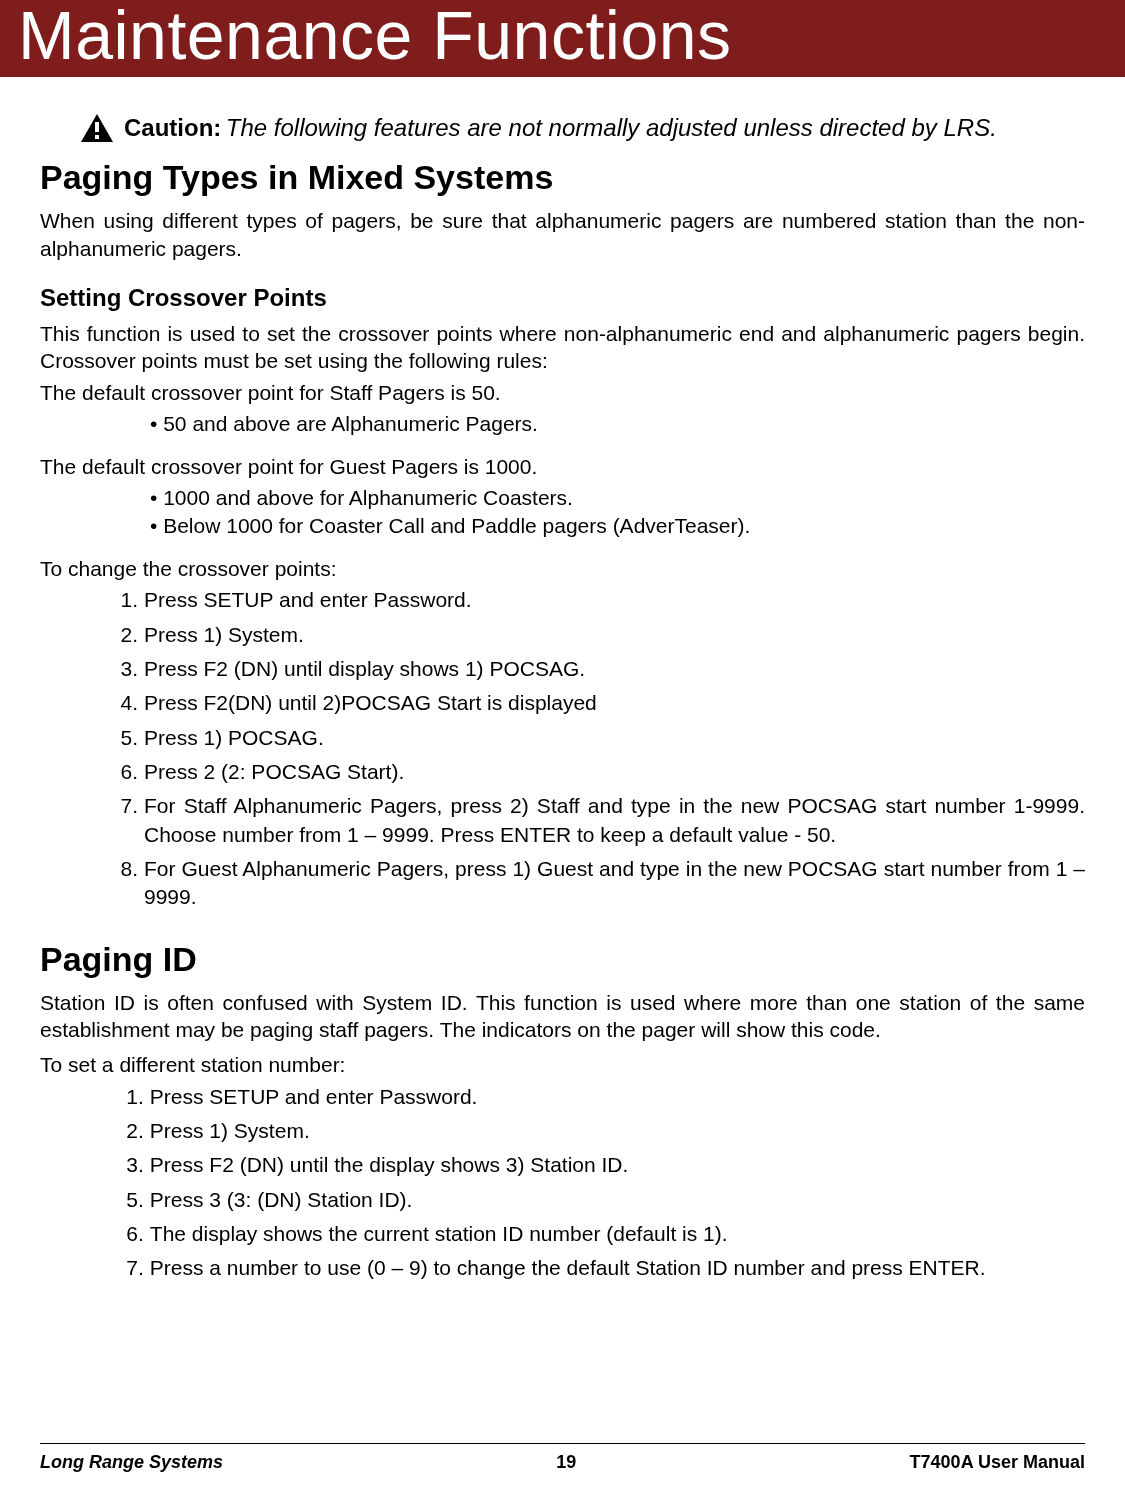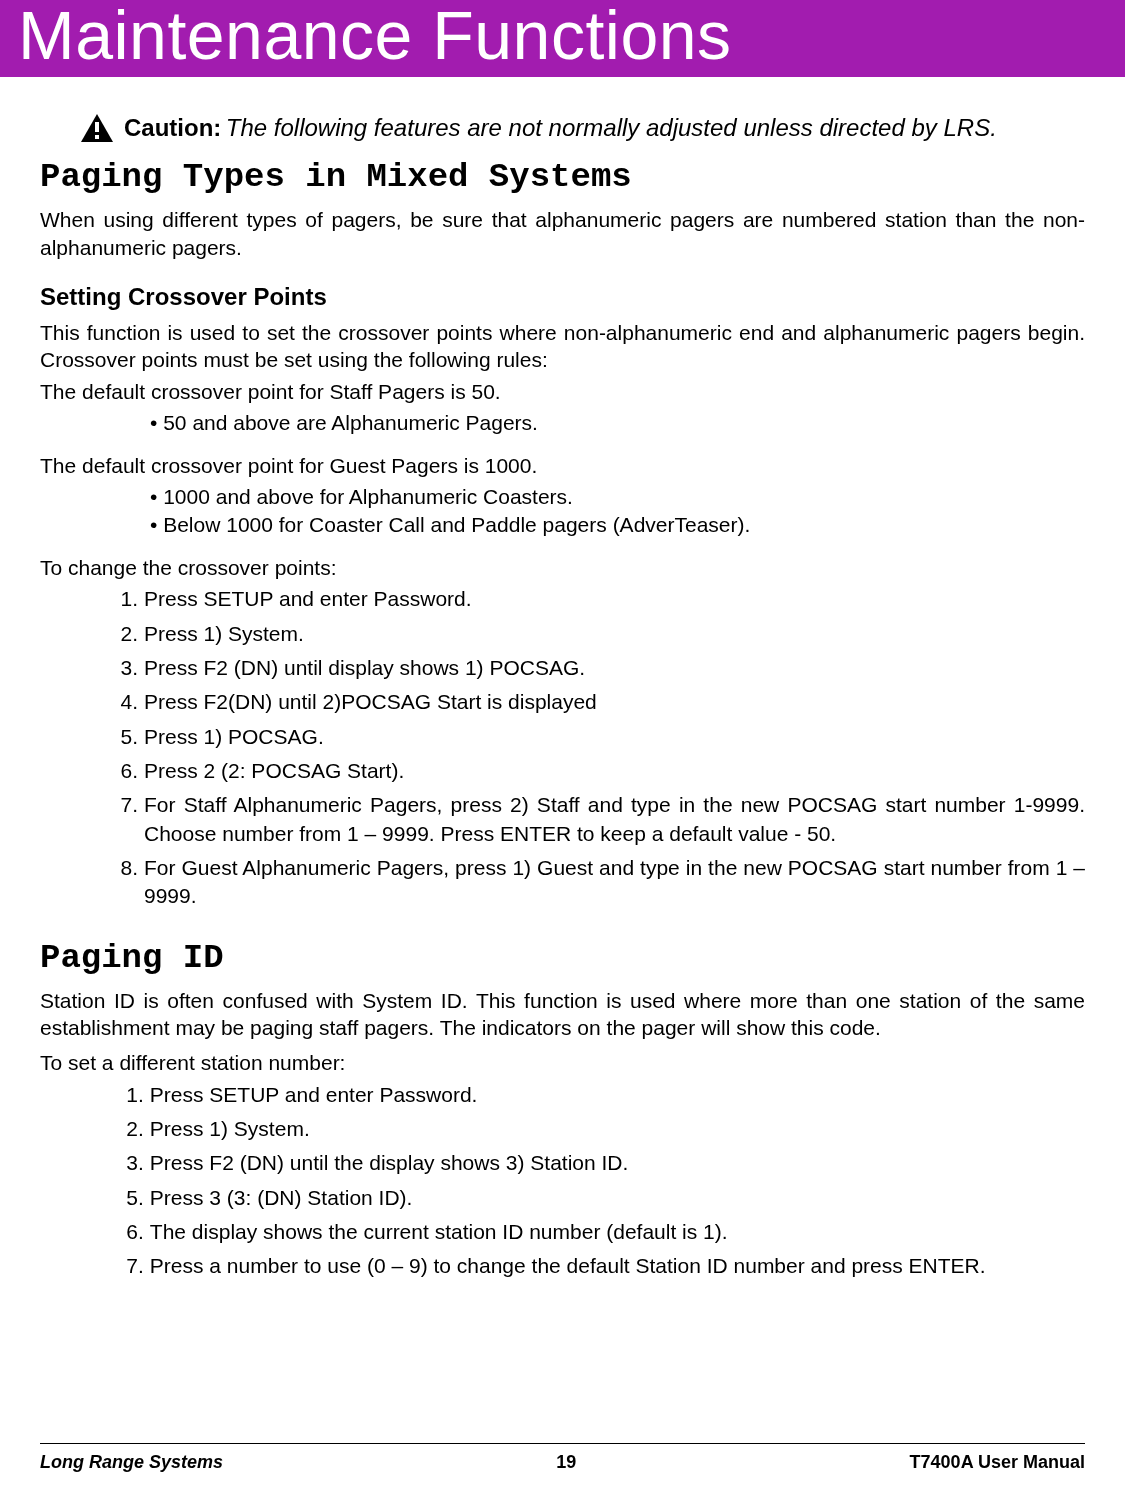--- a/index.html
+++ b/index.html
@@ -1,20 +1,20 @@
 <!DOCTYPE html>
 <html><head>
 <meta charset="utf-8">
 <style>
   * { margin: 0; padding: 0; box-sizing: border-box; }
   html, body { width: 1125px; height: 1507px; background: #fff; font-family: Arial, Helvetica, sans-serif; color: #000; }
   .page { width: 1125px; height: 1507px; position: relative; }
   .header-bar {
     width: 100%;
-    background: #a21caf;
+    background: #7f1d1d;
     padding: 0 0 6px 18px;
   }
   .header-title {
     font-family: "Arial Narrow", Arial, sans-serif;
     font-stretch: condensed;
     font-size: 68px;
     font-weight: 400;
     color: #fff;
     letter-spacing: 0.5px;
     line-height: 1.05;
@@ -36,21 +36,21 @@
     font-family: "Arial Narrow", Arial, sans-serif;
     font-stretch: condensed;
   }
   .caution-text {
     font-size: 24px;
     font-style: italic;
     font-family: "Arial Narrow", Arial, sans-serif;
     font-stretch: condensed;
   }
   .h2 {
-    font-family: Liberation Mono, monospace;
+    font-family: Liberation Sans, sans-serif;
     font-stretch: condensed;
     font-size: 34px;
     font-weight: bold;
     margin-bottom: 10px;
   }
   .body-text {
     font-size: 21px;
     line-height: 1.3;
     margin-bottom: 22px;
     text-align: justify;

